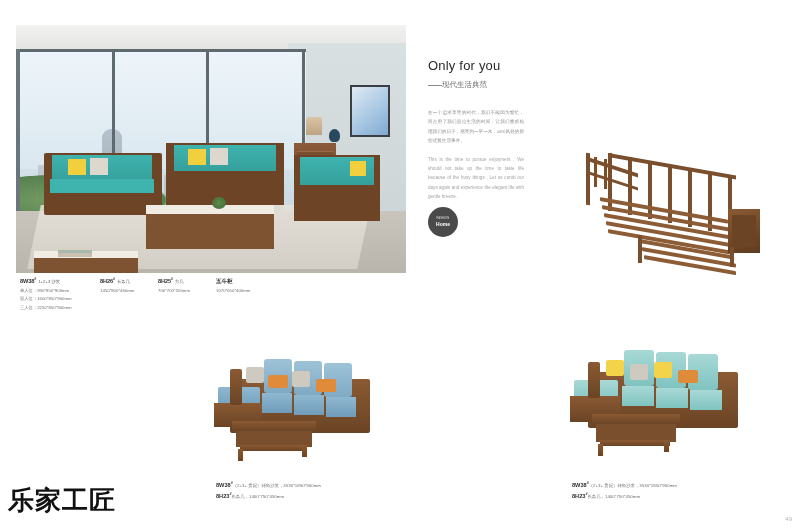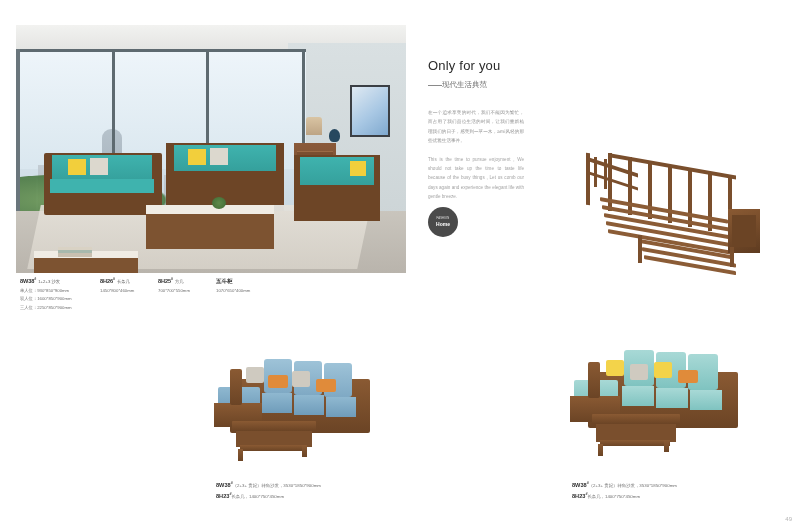--- a/index.html
+++ b/index.html
@@ -325,15 +325,16 @@
 
   <div class="cap capR">
     <div>
       <span class="code"><span>8W38</span><sup>#</sup></span><span>（2+3+ 贵妃）转角沙发，3530*1850*900mm</span>
     </div>
     <div>
       <span class="code"><span>8H23</span><sup>#</sup></span><span>长条几，1400*750*450mm</span>
     </div>
   </div>
 
+  <div class="logo">乐家工匠</div>
   <div class="pgnum">49</div>
 
 </div>
 
 </body></html>

